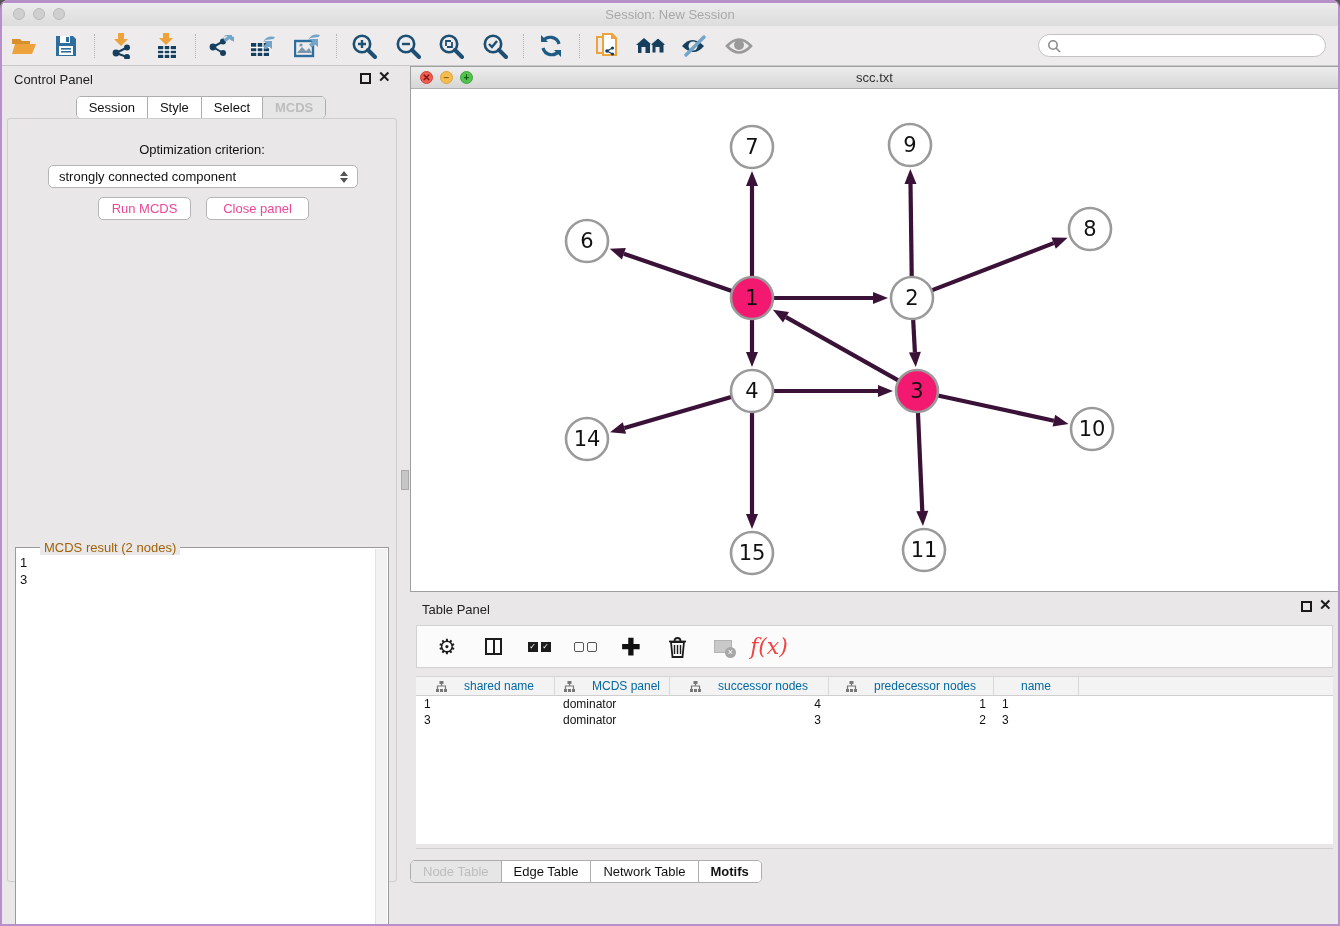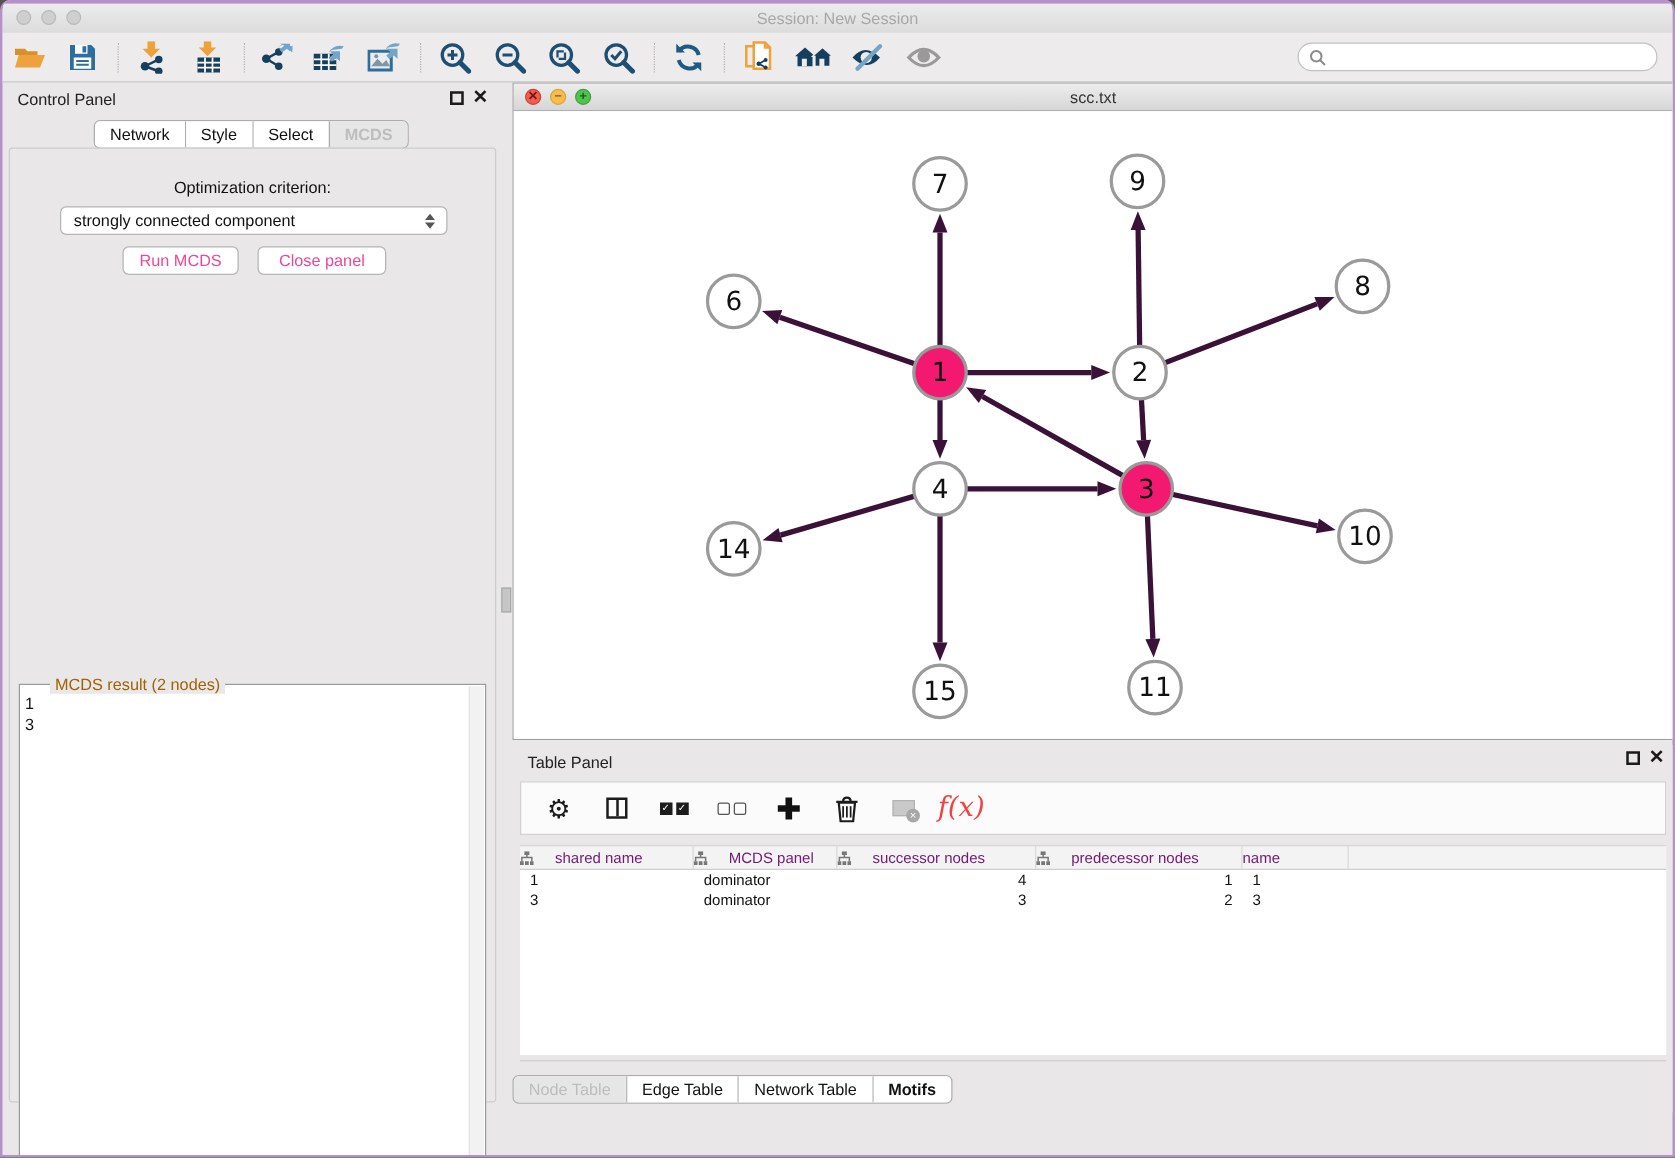--- a/index.html
+++ b/index.html
@@ -78,22 +78,22 @@
   .cb{width:10px;height:10px;box-sizing:border-box;}
   .cb-on{background:#1c1c1c;color:#fff;font-size:8px;line-height:10px;text-align:center;}
   .cb-off{border:1.5px solid #555;border-radius:2px;}
   .plus-icon{font-size:23px;font-weight:700;color:#111;line-height:20px;}
   .fx{font-family:"DejaVu Serif",serif;font-style:italic;font-size:22px;color:#ef4444;}
   .delgrid{position:relative;width:16px;height:11px;background:#c9c9c9;border:1px solid #b3b3b3;}
   .delgrid::after{content:"×";position:absolute;right:-5px;bottom:-6px;width:11px;height:11px;border-radius:50%;
     background:#a7a7a7;color:#fff;font-size:9px;line-height:11px;text-align:center;}
   .thead{position:absolute;left:6px;top:80px;width:917px;height:20px;background:#f3f3f3;
     border-top:1px solid #d6d6d6;border-bottom:1px solid #cfcfcf;display:flex;box-sizing:border-box;}
-  .th{position:relative;display:flex;align-items:center;justify-content:flex-start;gap:17px;
-    font-size:12px;color:#701a75;border-right:1px solid #d9d9d9;box-sizing:border-box;}
+  .th{position:relative;display:flex;align-items:center;justify-content:center;gap:17px;
+    font-size:12px;color:#0369a1;border-right:1px solid #d9d9d9;box-sizing:border-box;}
   .tbody{position:absolute;left:6px;top:100px;width:917px;height:148px;background:#fff;}
   .trow{display:flex;height:16px;font-size:12px;color:#111;}
   .td{box-sizing:border-box;padding:1px 8px 0 8px;overflow:hidden;white-space:nowrap;}
   .tpanel-tabs{position:absolute;left:0;top:264px;width:100%;display:flex;justify-content:flex-start;}
   .tfoot-line{position:absolute;left:6px;top:252px;width:917px;height:0;border-top:1px solid #cfcfcf;}
   
   .statusbar{position:absolute;left:0;top:893px;width:100%;height:31px;background:#e9e7e7;border-top:1px solid #c4c4c4;}
   .menu-btn{position:absolute;left:12px;top:4px;width:28px;height:24px;background:#f4f4f4;border:1px solid #b9b9b9;
     border-radius:3px;display:flex;align-items:center;justify-content:center;}
   .menu-glyph{width:14px;display:flex;flex-direction:column;gap:3px;}
@@ -259,21 +259,21 @@
   </div>
 
   <div class="cpanel">
     <div class="cpanel-header">
       <span class="cpanel-title">Control Panel</span>
       <span class="mini-float" style="left:358px"></span>
       <span class="mini-close" style="left:376px">✕</span>
     </div>
     <div class="seg-tabs">
       <div class="seg" id="cp-tabs">
-          <div class="seg-tab">Network</div>
+          <div class="seg-tab">Session</div>
           <div class="seg-tab">Style</div>
           <div class="seg-tab">Select</div>
           <div class="seg-tab disabled">MCDS</div>
         </div>
     </div>
     <div class="cpanel-body">
       <div class="opt-label">Optimization criterion:</div>
       <div class="dropdown">
         <span class="dd-text">strongly connected component</span>
         <span class="dd-arrows">

